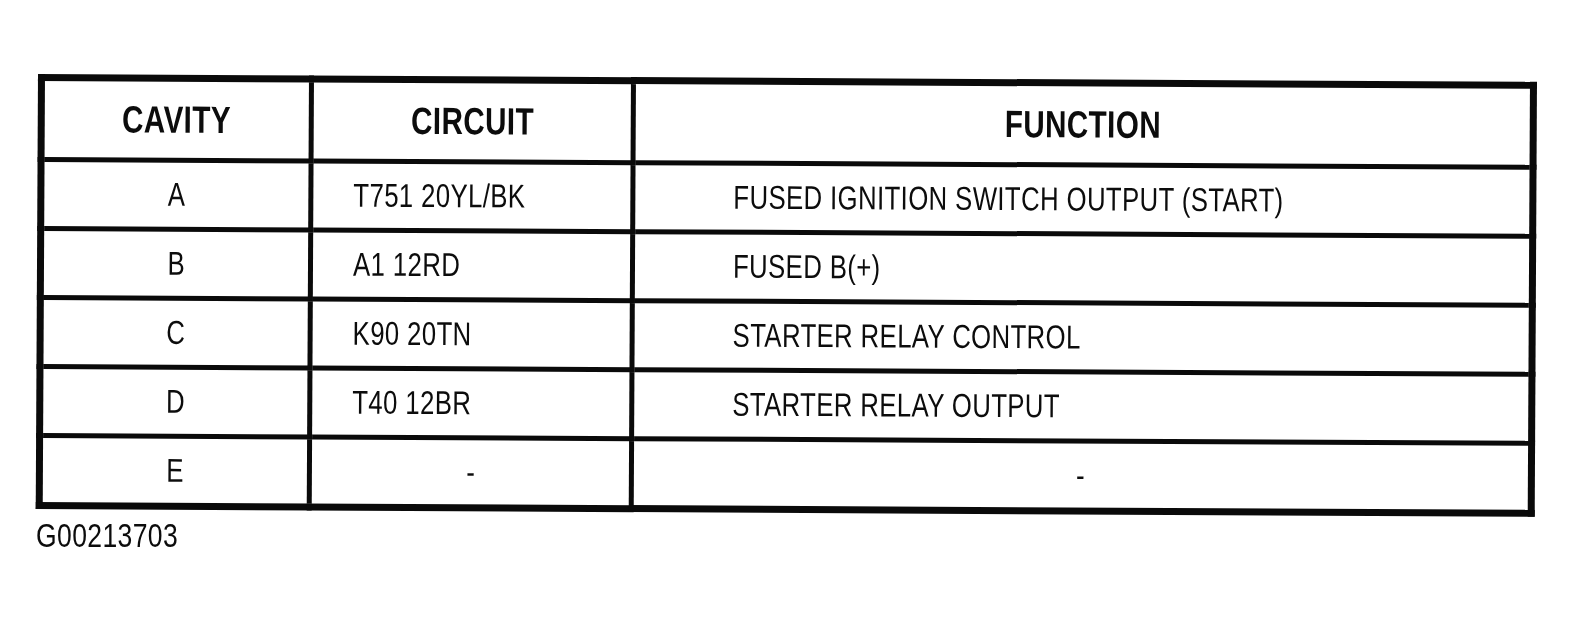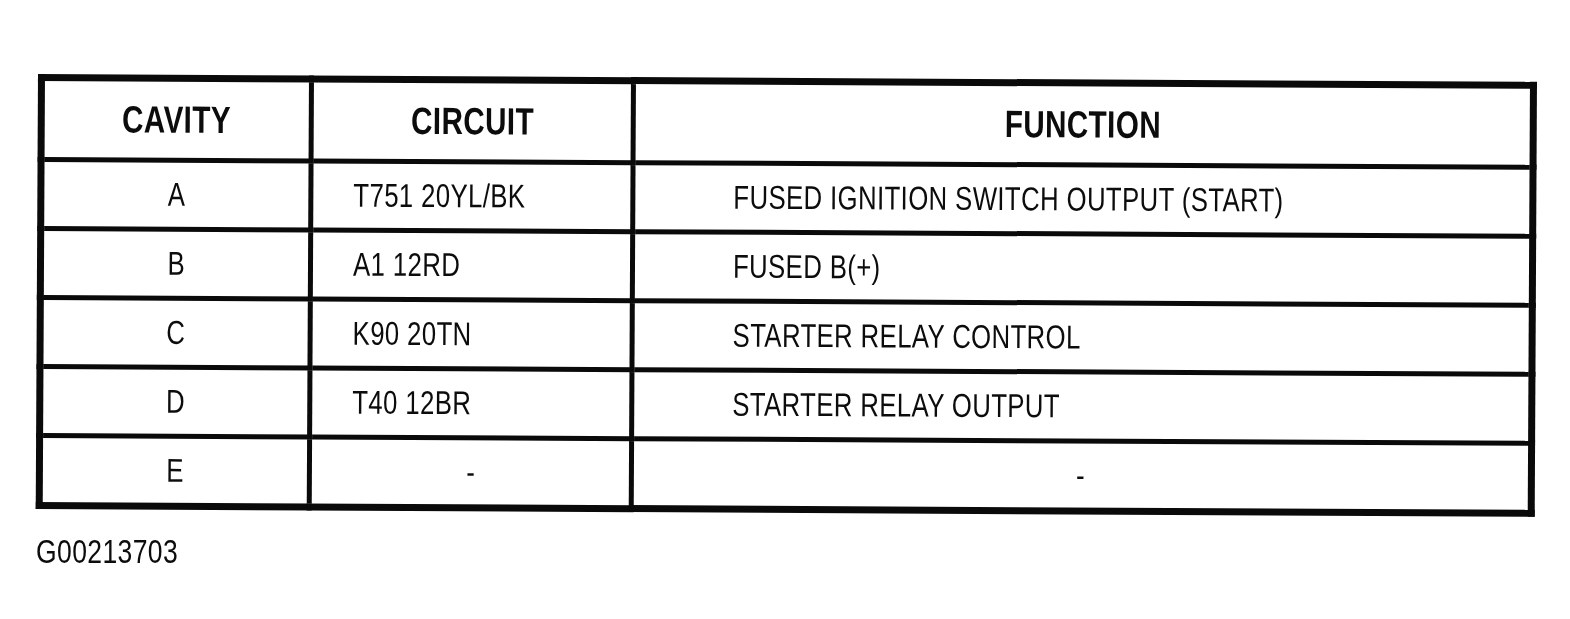--- a/index.html
+++ b/index.html
@@ -78,21 +78,20 @@
   }
 
   .figure-id {
     position: absolute;
     left: 36px;
     top: 516px;
     font-size: 34px;
     font-weight: 400;
     line-height: 38px;
     color: #0c0c0c;
-    margin-top: 16px;
   }
 </style>
 </head>
 <body>
 
 <div class="scan-table-wrap">
   <table class="pinout">
     <colgroup>
       <col style="width:270px">
       <col style="width:322px">

